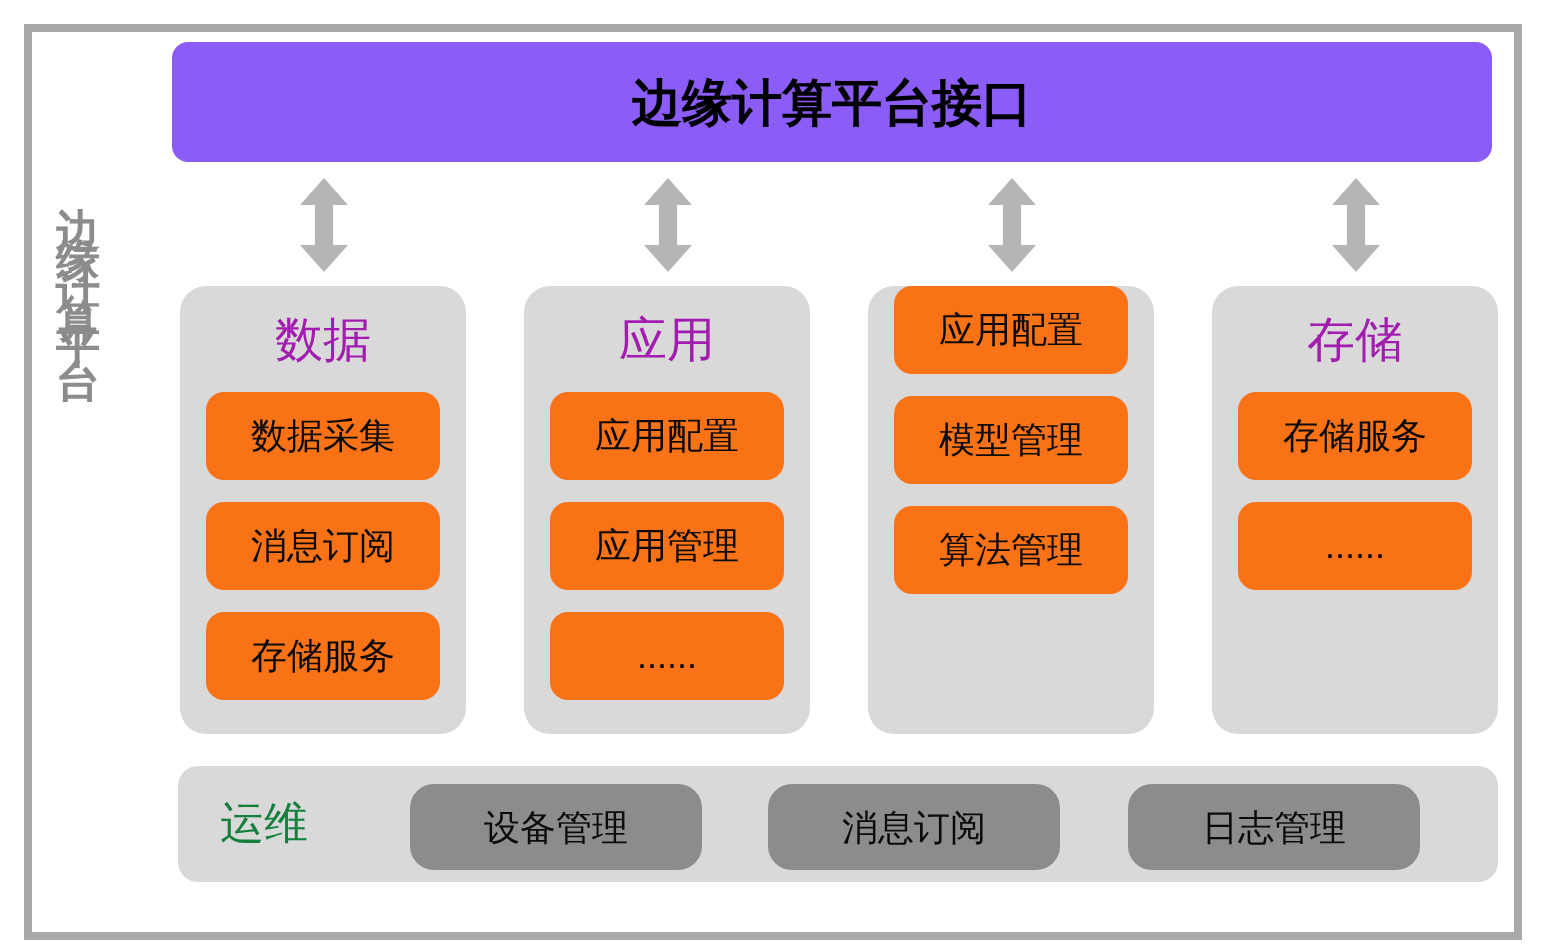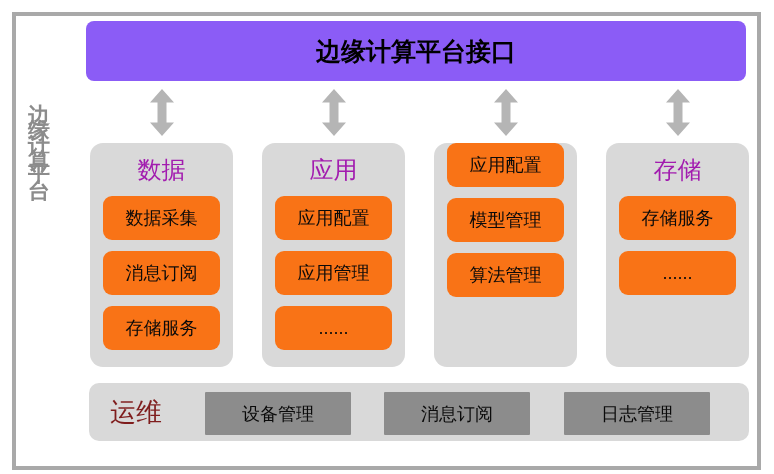--- a/index.html
+++ b/index.html
@@ -83,29 +83,29 @@
     width: 660px; height: 58px;
     background: #d9d9d9;
     border-radius: 10px;
   }
   .bottom-bar .bar-label {
     position: absolute;
     left: 21px; top: 0;
     height: 100%;
     display: flex;
     align-items: center;
-    font-size: 26px;
-    color: #7f1d1d;
+    font-size: 22px;
+    color: #15803d;
   }
   .bar-box {
     position: absolute;
     top: 9px;
     width: 146px; height: 43px;
     background: #8c8c8c;
-    border-radius: 1px;
+    border-radius: 12px;
     display: flex;
     align-items: center;
     justify-content: center;
     font-size: 18px;
     color: #0a0a0a;
   }
 </style>
 </head>
 <body>
 

